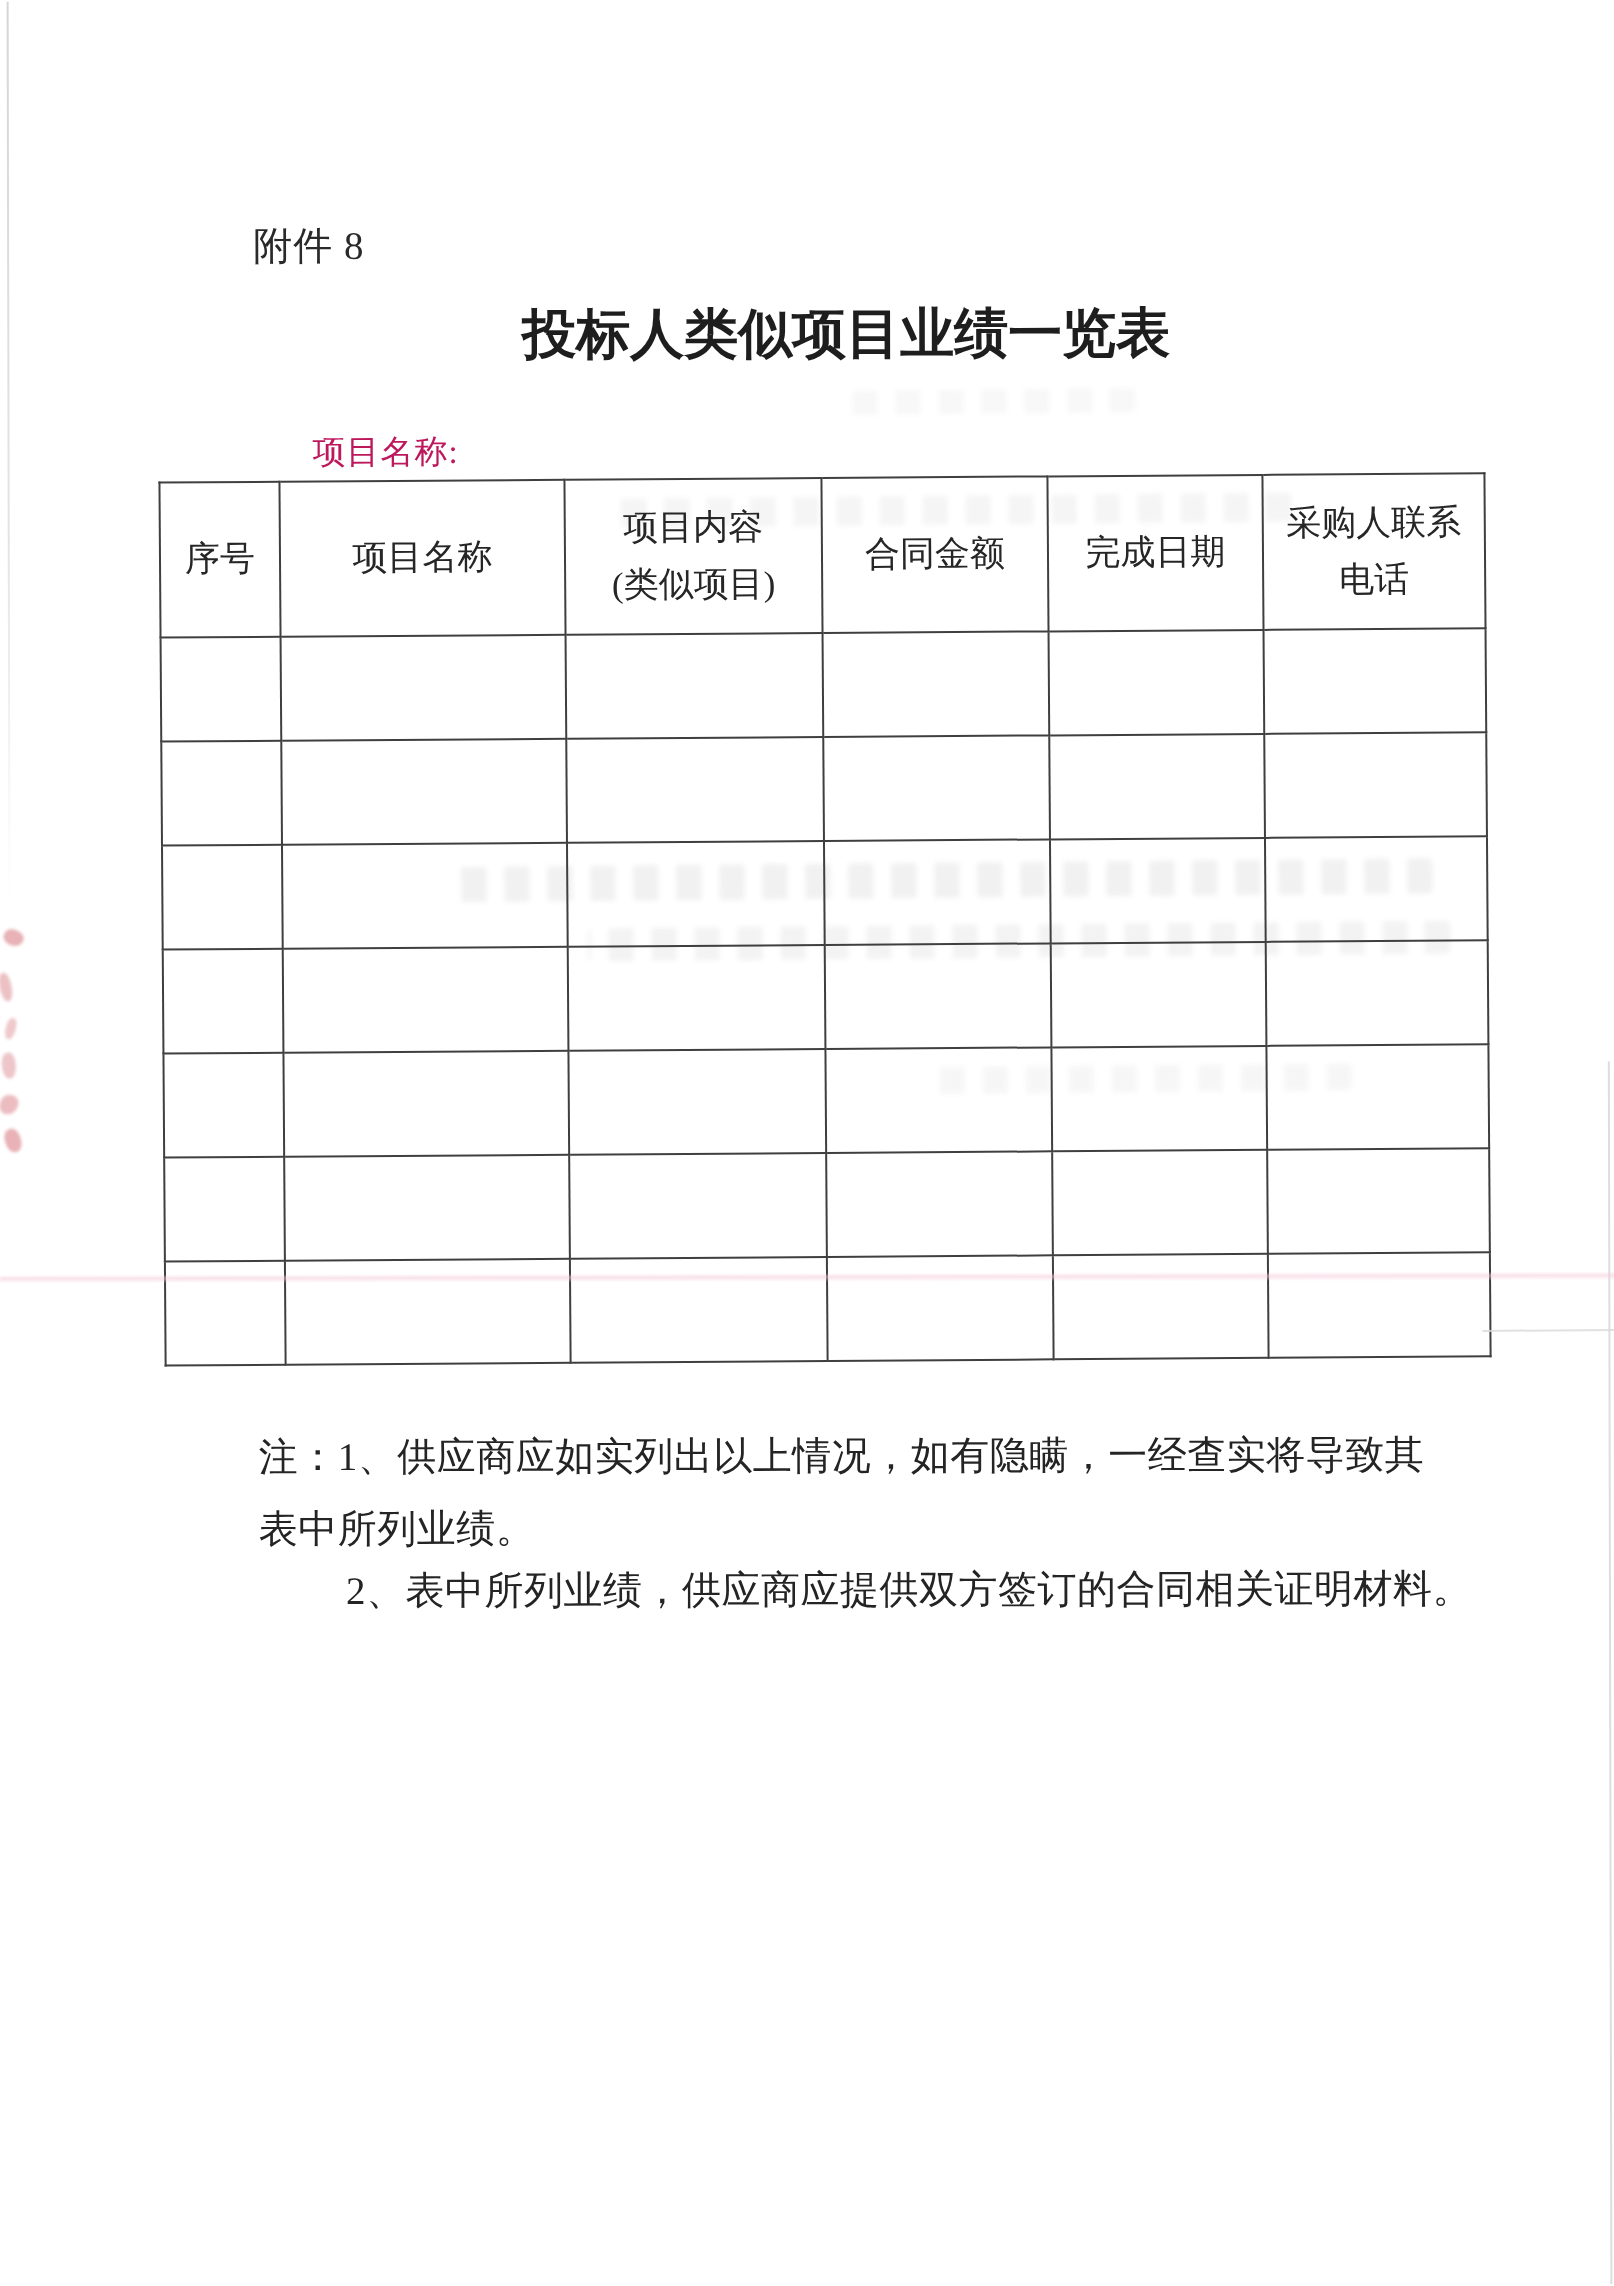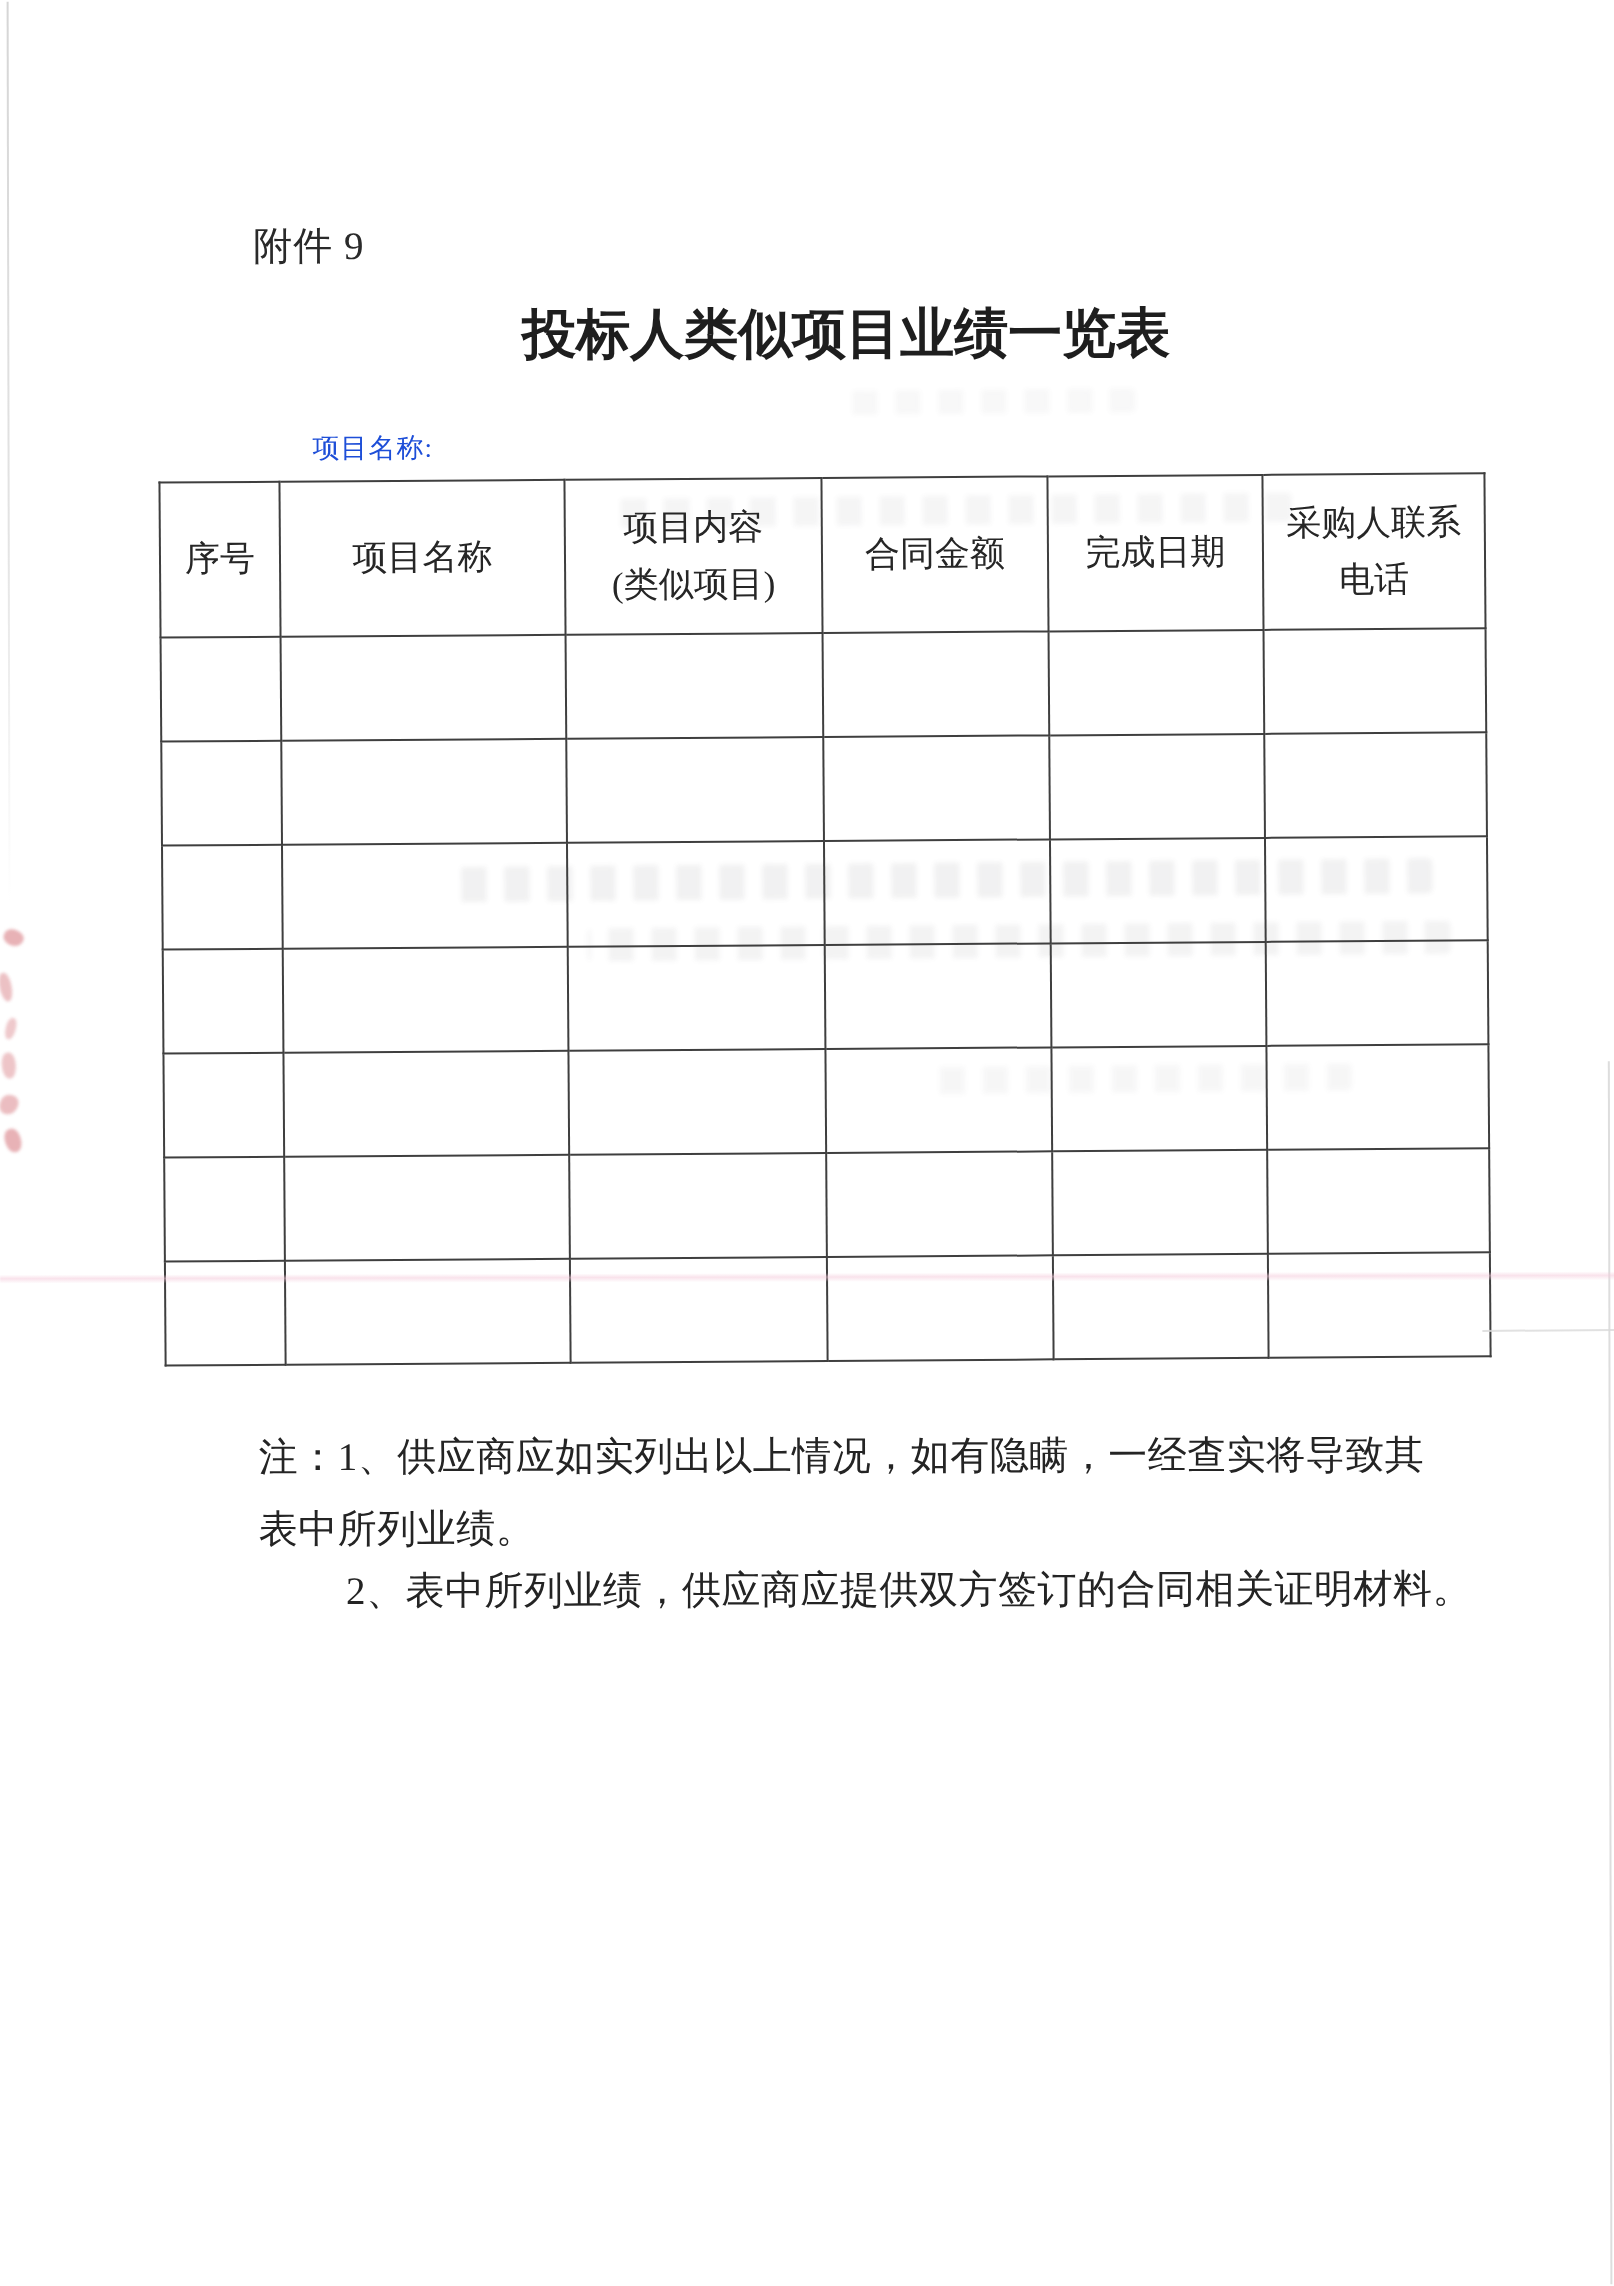--- a/index.html
+++ b/index.html
@@ -22,21 +22,21 @@
   }
   .doc-title{
     position:absolute;left:0;top:298px;width:100%;
     text-align:center;
     transform:translateX(41px);
     font-size:54px;font-weight:bold;color:#1e1e1e;
     letter-spacing:0px;
   }
   .project-name-label{
     position:absolute;left:314px;top:429px;
-    font-size:27px;color:#1d4ed8;letter-spacing:1px;
+    font-size:33px;color:#be185d;letter-spacing:1px;
   }
   
   .perf-table{
     position:absolute;left:162px;top:477px;
     width:1325px;height:882px;
     border-collapse:collapse;table-layout:fixed;
     transform:rotate(-0.28deg);
     background:transparent;
   }
   .perf-table td,.perf-table th{
@@ -122,21 +122,21 @@
   <div class="ghost ghost-e"></div>
   <div class="stamp-bleed">
     <span class="sb1"></span>
       <span class="sb2"></span>
       <span class="sb3"></span>
     <span class="sb4"></span>
       <span class="sb5"></span>
       <span class="sb6"></span>
   </div>
 
-  <div class="attachment-label">附件 9</div>
+  <div class="attachment-label">附件 8</div>
 
   <div class="doc-title">投标人类似项目业绩一览表</div>
 
   <div class="project-name-label">项目名称:</div>
 
   <table class="perf-table">
     <colgroup>
       <col class="col-no">
         <col class="col-name">
         <col class="col-content">

